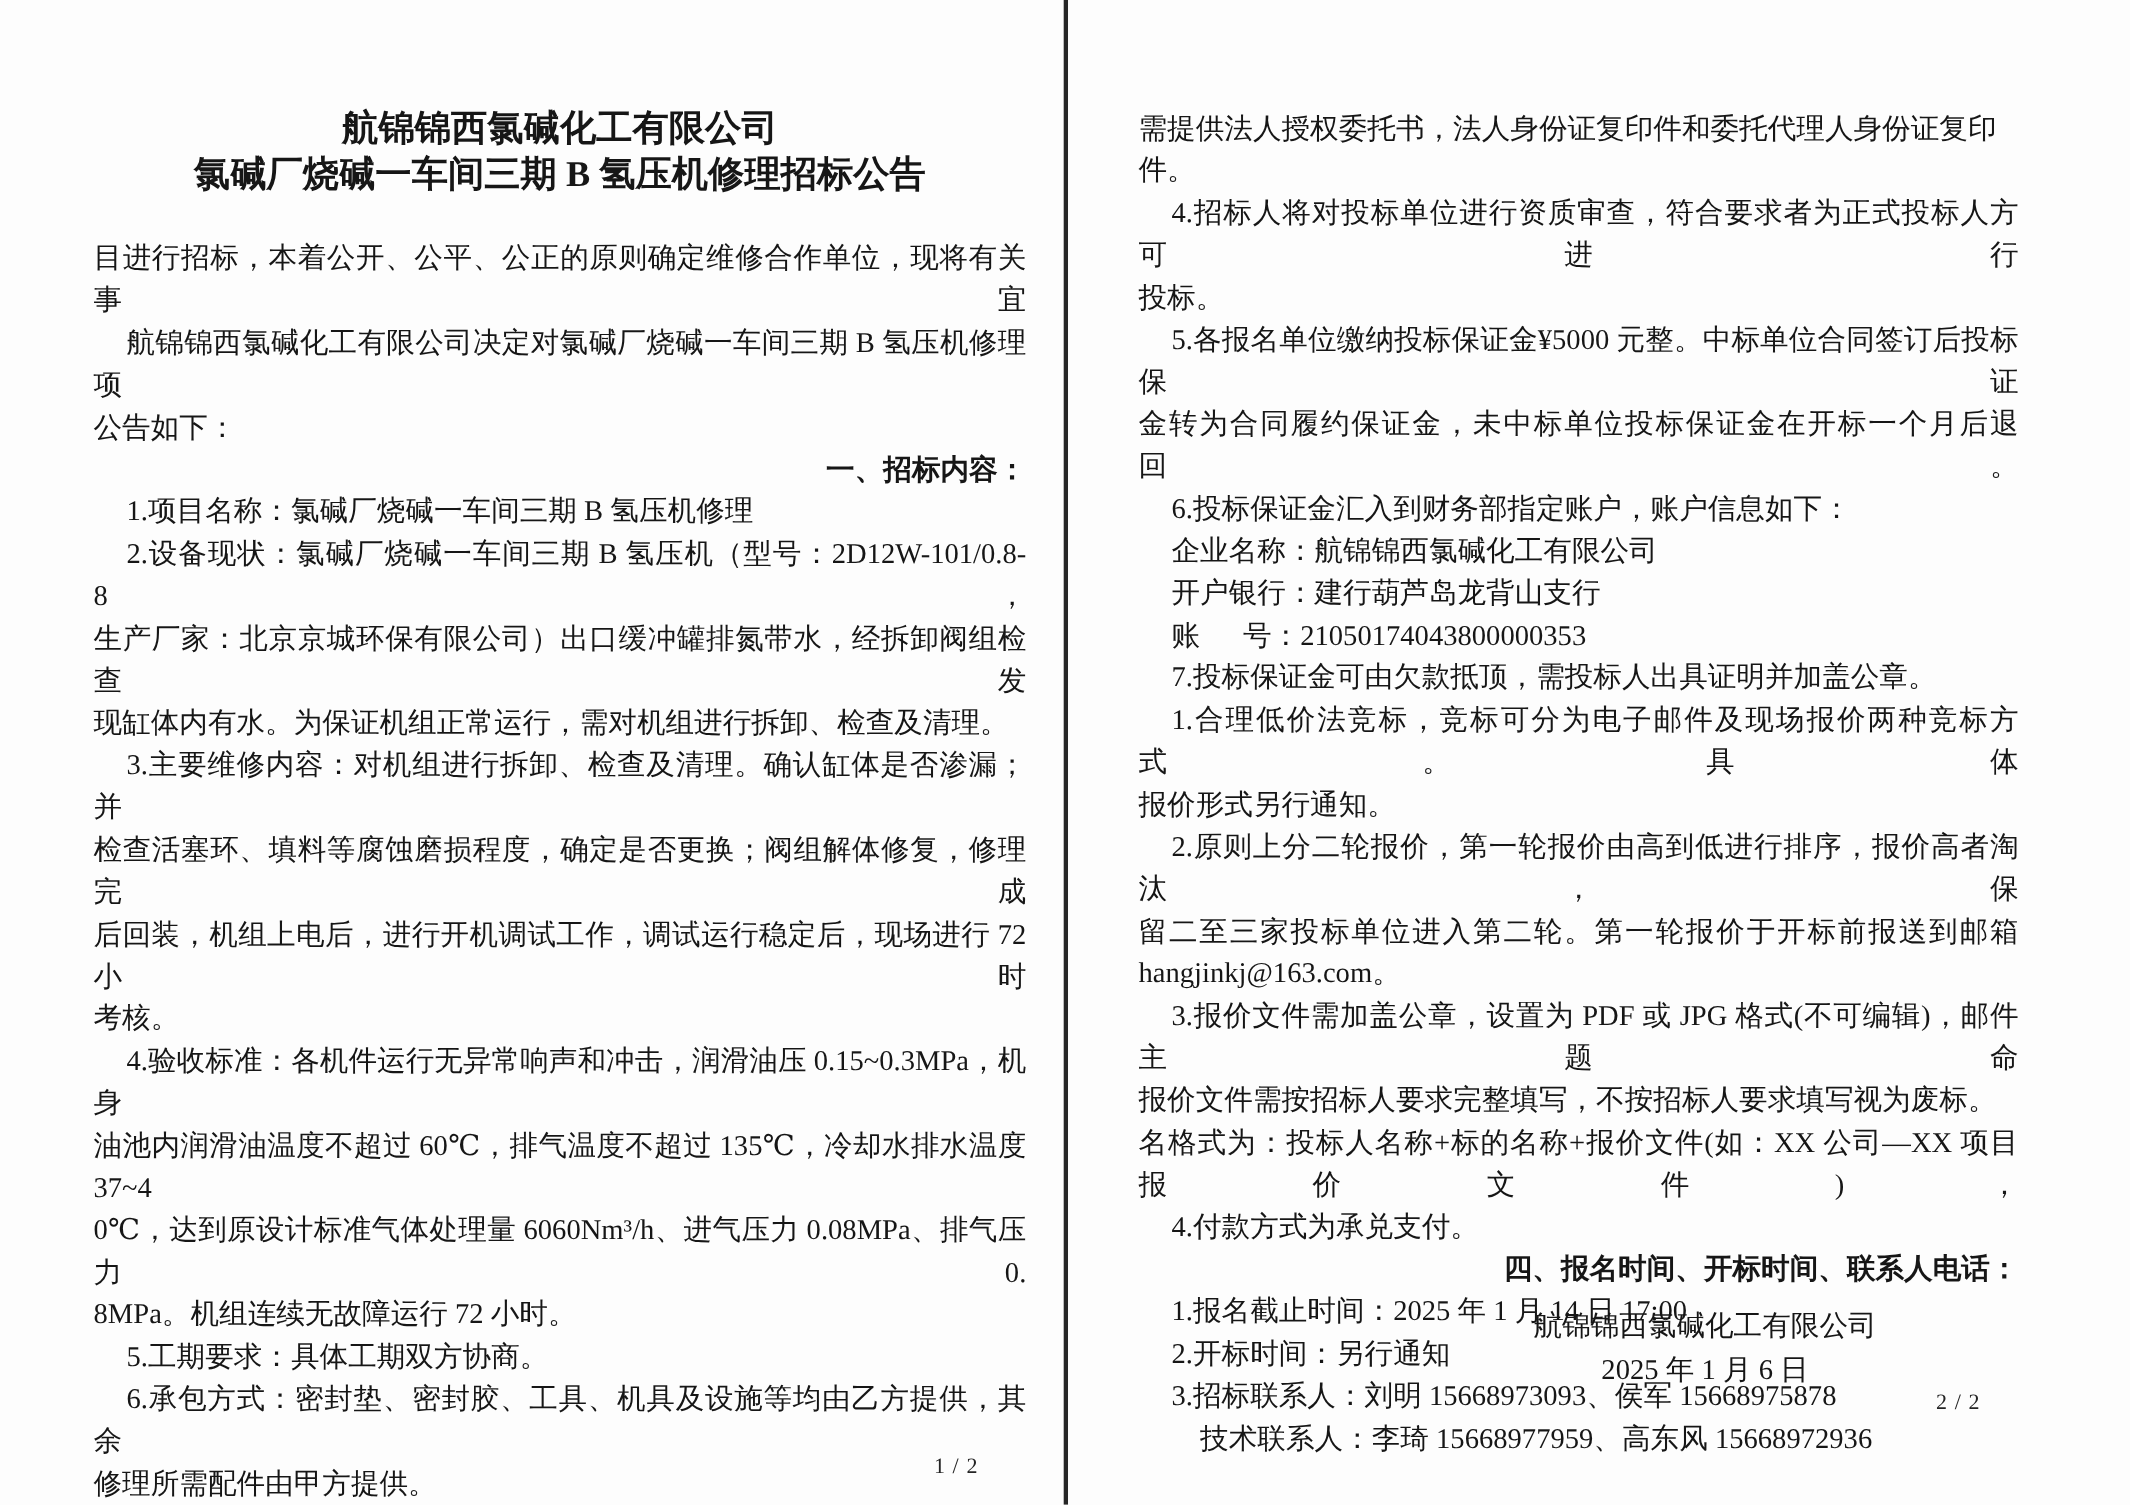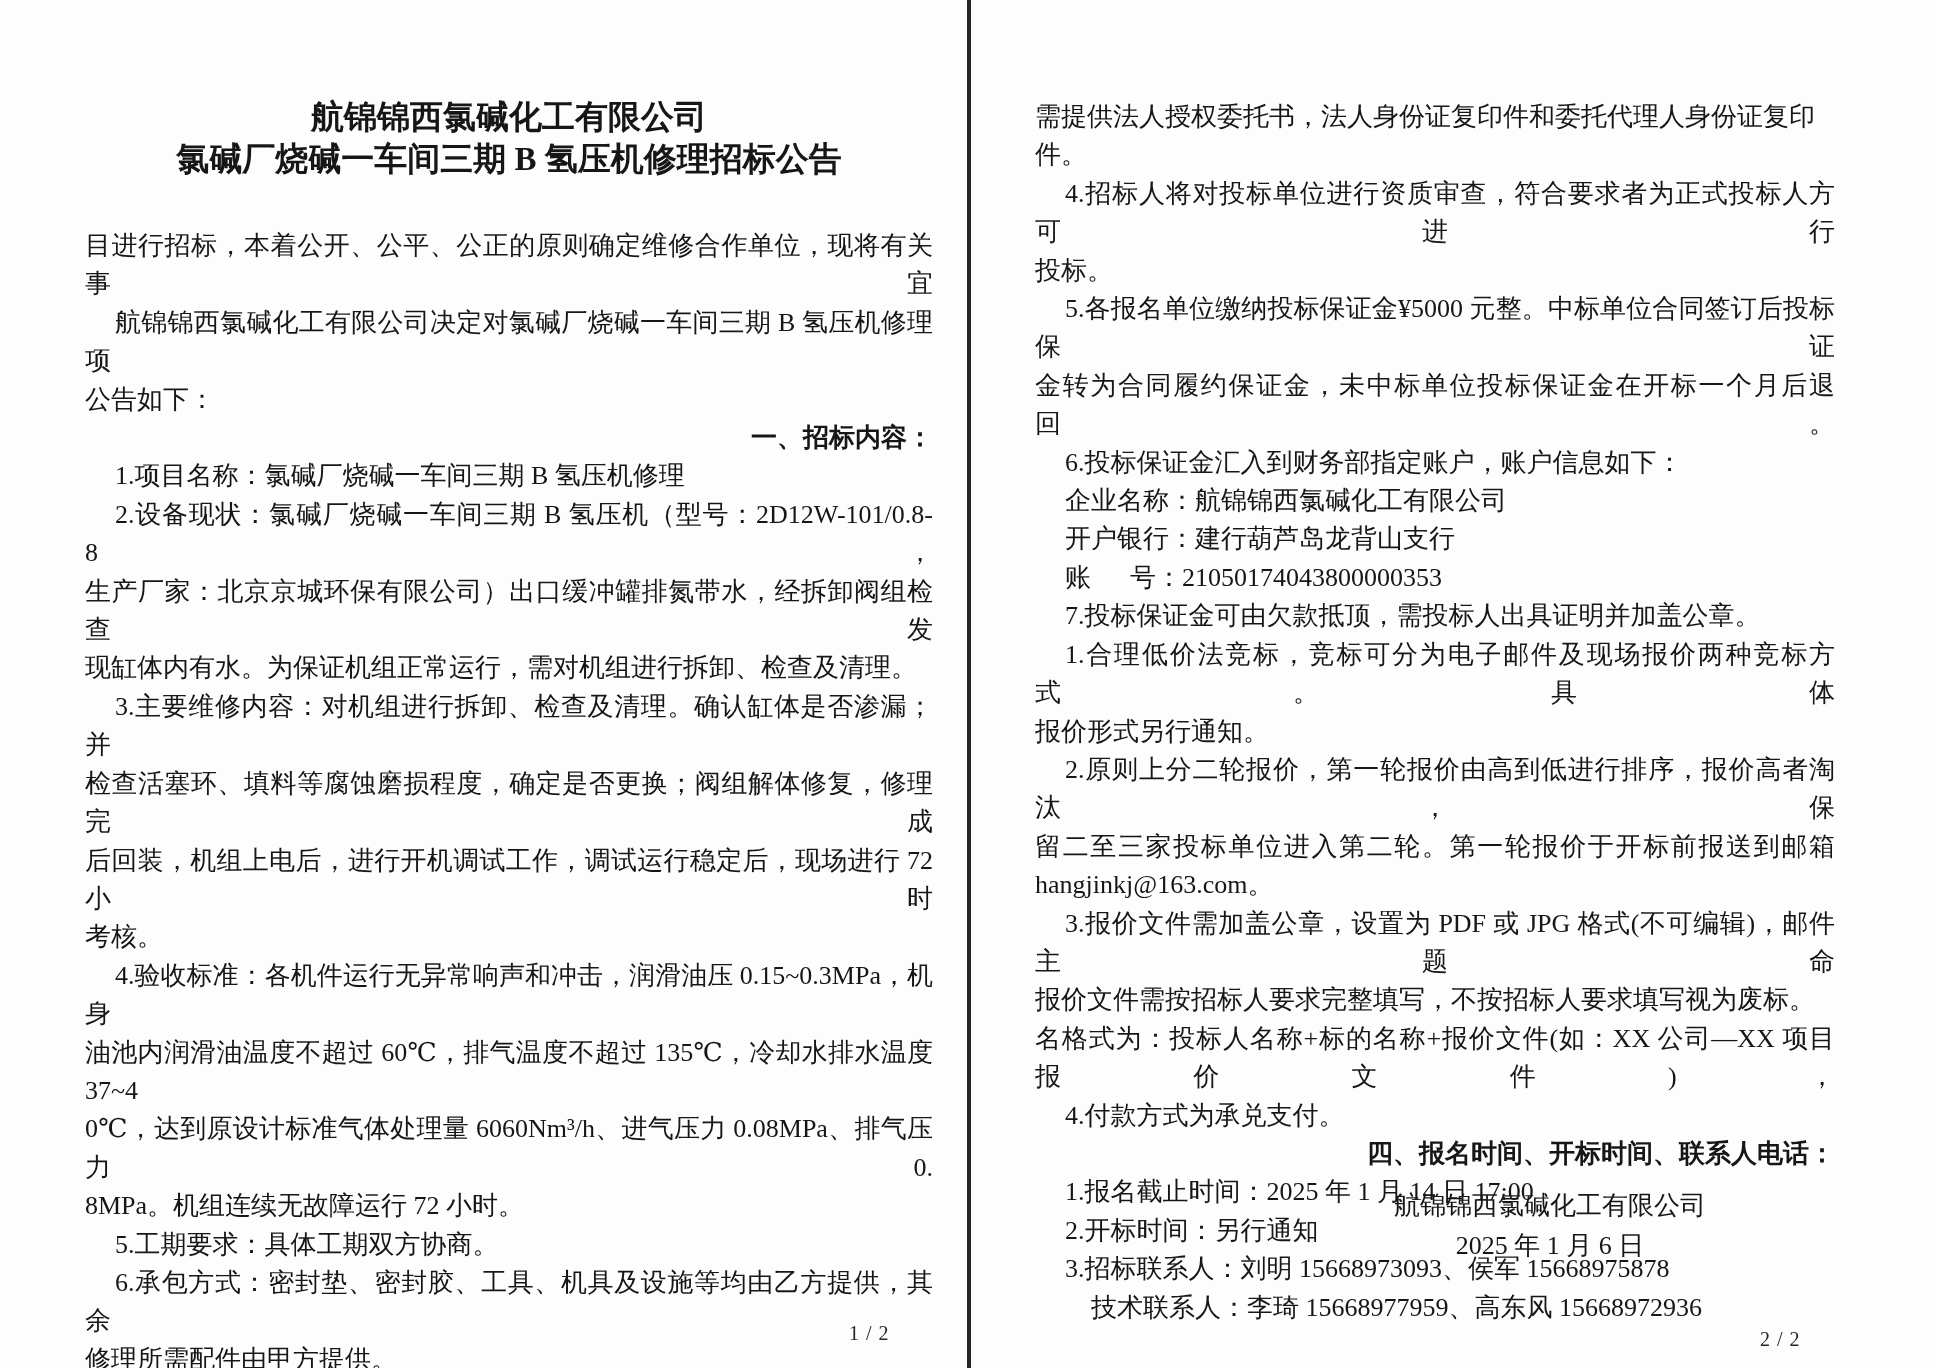--- a/index.html
+++ b/index.html
@@ -22,21 +22,21 @@
     text-align:left;
   }
   .l-fill{text-align:justify;text-align-last:justify;}
   .l-ind{text-indent:30px;}
   .l-h{font-weight:bold;text-indent:30px;text-align:right;}
   .l-tech{text-indent:56px;}
   .l-title{
     font-size:33px;line-height:42px;font-weight:bold;
     text-align:center;text-indent:0;
   }
-  .l-title-gap{margin-bottom:47px;}
+  .l-title-gap{margin-bottom:36px;}
   .footer{
     position:absolute;
     font-size:20px;color:#242424;
     letter-spacing:1px;
   }
   .signature{
     position:absolute;
     width:420px;
     text-align:center;
   }
@@ -103,13 +103,13 @@
     <div class="line l-ind">3.招标联系人：刘明 15668973093、侯军 15668975878</div>
     <div class="line l-tech">技术联系人：李琦 15668977959、高东风 15668972936</div>
   </div>
 
 <div class="signature" style="left:1340px;top:1186px;">
   <div class="sig-line">航锦锦西氯碱化工有限公司</div>
   <div class="sig-line">2025 年 1 月 6 日</div>
 </div>
 
 <div class="footer" style="left:849px;top:1322px;">1 / 2</div>
-<div class="footer" style="left:1760px;top:1328px;">2 / 2</div>
+<div class="footer" style="left:1760px;top:1264px;">2 / 2</div>
 
 </body></html>

